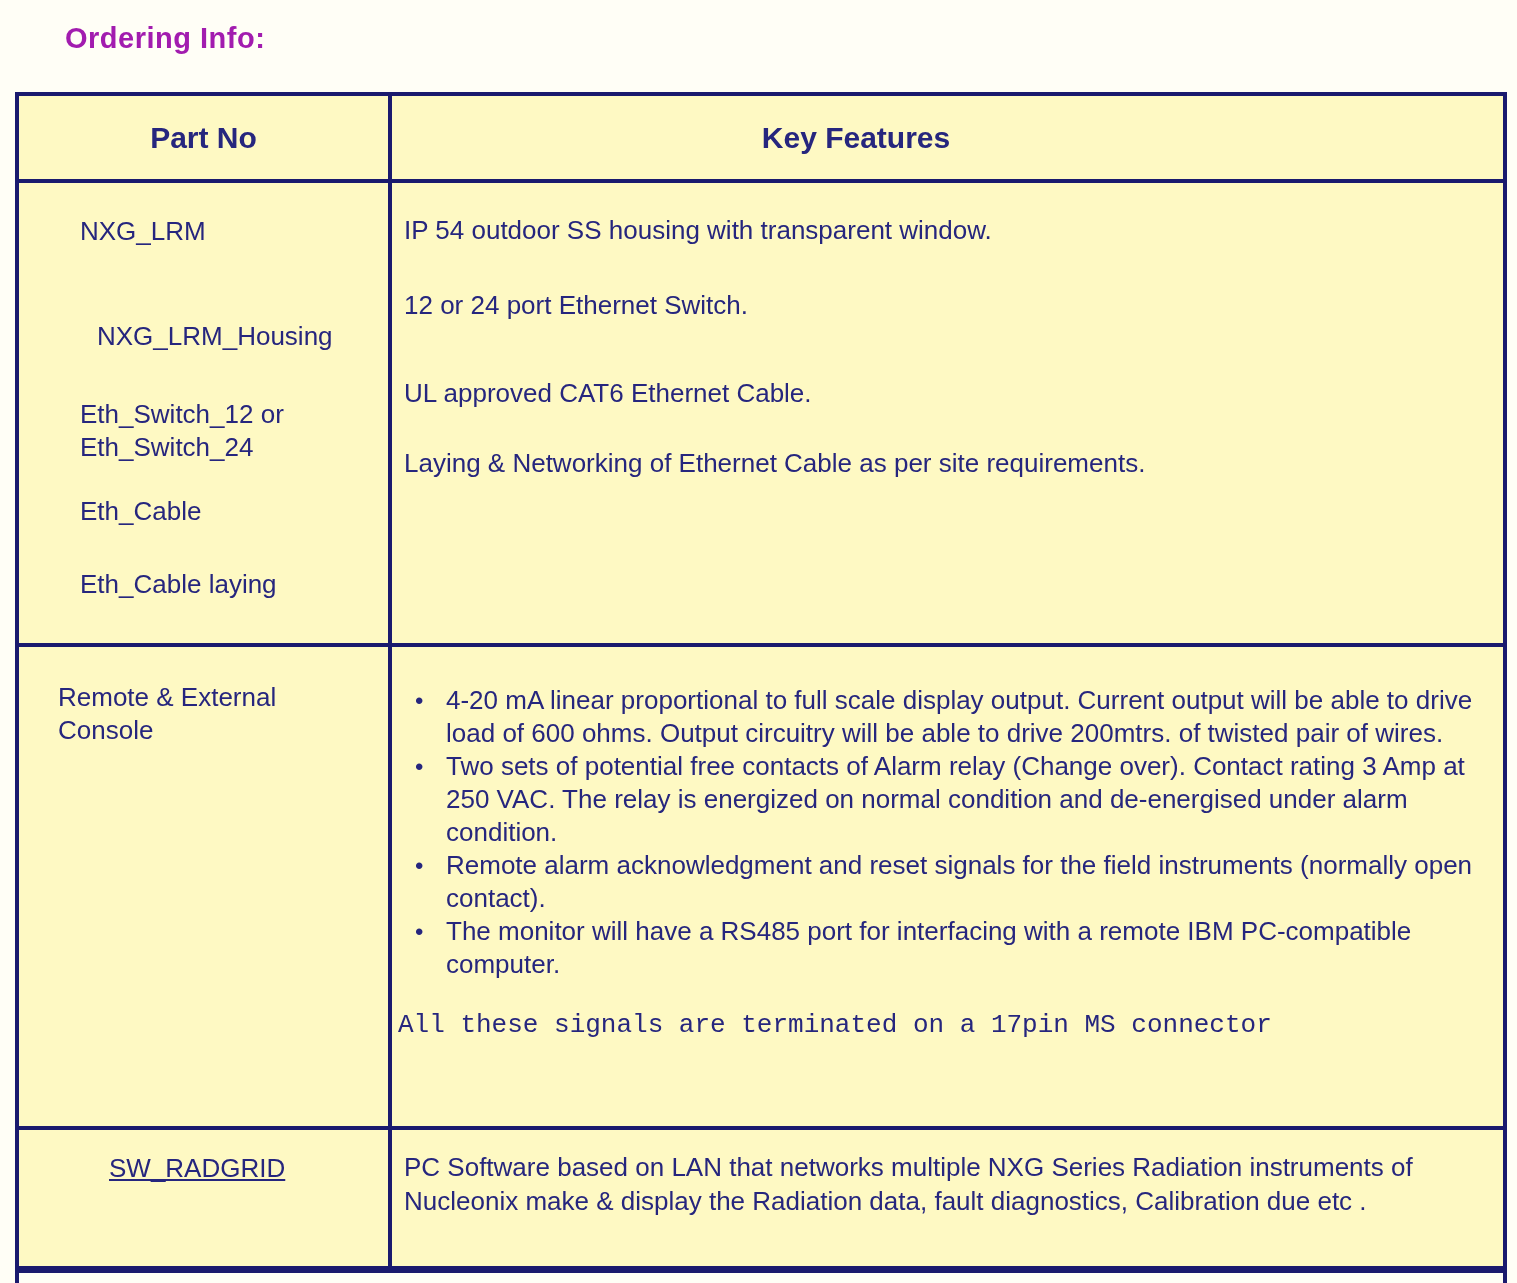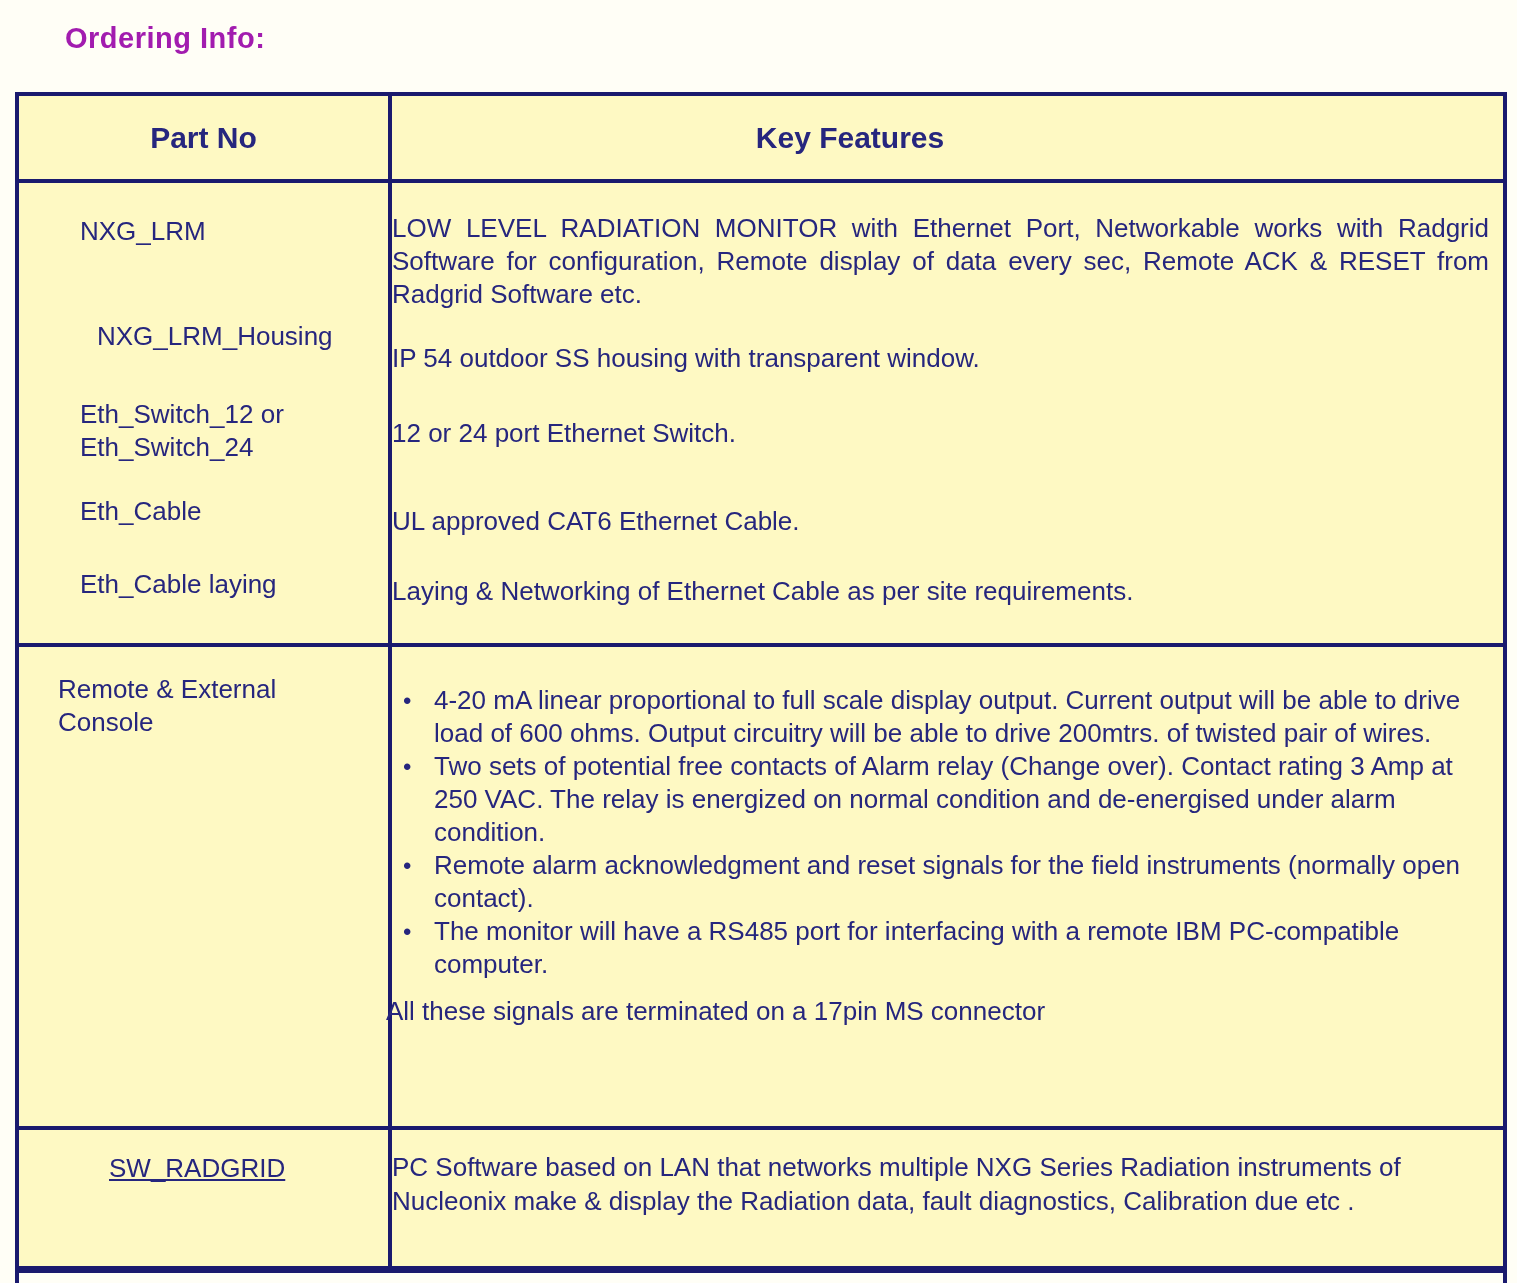--- a/index.html
+++ b/index.html
@@ -41,20 +41,21 @@
   }
   .cell-left {
     width: 373px;
     flex-shrink: 0;
     box-sizing: border-box;
     border-right: 4px solid #1A1A6E;
   }
   .cell-right {
     flex: 1;
     box-sizing: border-box;
+    padding-left: 12px;
     padding-right: 14px;
   }
 
   .header-row { height: 87px; }
   .header-cell {
     display: flex;
     align-items: center;
     justify-content: center;
     font-size: 30px;
     font-weight: bold;
@@ -81,38 +82,39 @@
   .f-a { margin-top: 29px; text-align: justify; }
   .f-b { margin-top: 31px; }
   .f-c { margin-top: 42px; }
   .f-d { margin-top: 55px; }
   .f-e { margin-top: 37px; }
 
   
   .part-remote {
     font-size: 26px;
     line-height: 33px;
-    margin-top: 26px;
+    margin-top: 34px;
     padding-left: 39px;
     padding-right: 43px;
   }
   .bullets { margin-top: 37px; }
   .bullet-item { display: flex; font-size: 26px; line-height: 33px; }
   .bullet-dot {
     width: 24px;
     margin-left: 11px;
     flex-shrink: 0;
     font-size: 24px;
   }
   .bullet-text { flex: 1; margin-left: 7px; }
   .foot-line {
-    margin-top: 14px;
+    margin-top: 28px;
     margin-left: -6px;
     font-size: 26px;
     line-height: 33px;
+    font-family: Liberation Mono, monospace;
   }
 
   
   .part-sw {
     font-size: 26px;
     line-height: 33px;
     margin-top: 22px;
     padding-left: 90px;
     text-decoration: underline;
   }
@@ -154,21 +156,20 @@
 
     <div class="row row-products">
       <div class="cell-left">
         <div class="part p-a">NXG_LRM</div>
         <div class="part p-b">NXG_LRM_Housing</div>
         <div class="part p-c">Eth_Switch_12 or Eth_Switch_24</div>
         <div class="part p-d">Eth_Cable</div>
         <div class="part p-e">Eth_Cable laying</div>
       </div>
       <div class="cell-right">
-        <div class="feat f-a">LOW LEVEL RADIATION MONITOR with Ethernet Port, Networkable works with Radgrid Software for configuration, Remote display of data every sec, Remote ACK &amp; RESET from Radgrid Software etc.</div>
         <div class="feat f-b">IP 54 outdoor SS housing with transparent window.</div>
         <div class="feat f-c">12 or 24 port Ethernet Switch.</div>
         <div class="feat f-d">UL approved CAT6 Ethernet Cable.</div>
         <div class="feat f-e">Laying &amp; Networking of Ethernet Cable as per site requirements.</div>
       </div>
     </div>
 
     <div class="row row-remote">
       <div class="cell-left">
         <div class="part-remote">Remote &amp; External Console</div>

